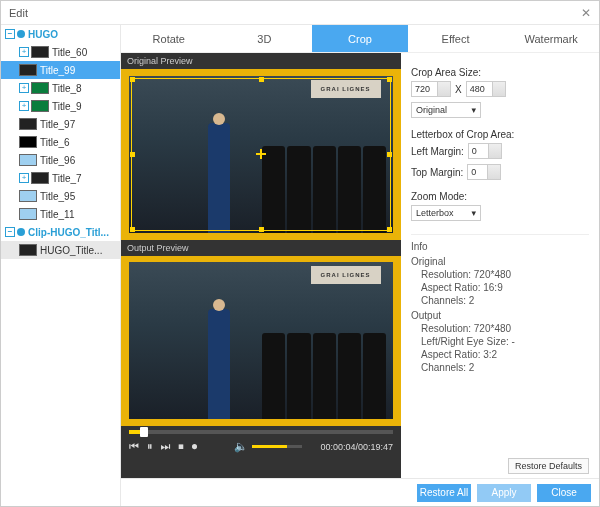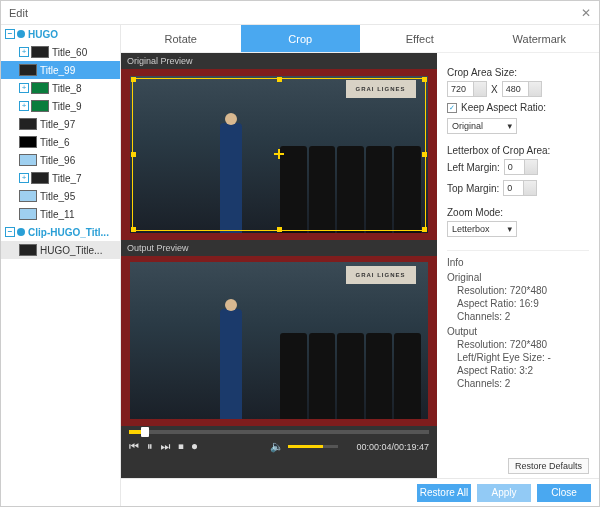--- a/index.html
+++ b/index.html
@@ -17,21 +17,21 @@
 .disc { width: 8px; height: 8px; border-radius: 50%; background: #2a9fd6; margin-right: 3px; }
 .thumb { width: 18px; height: 12px; background: #222; margin-right: 3px; border: 1px solid #666; display: inline-block; }
 .thumb.green { background: #0a7d3d; }
 .thumb.black { background: #000; }
 .thumb.light { background: #9fd0f0; }
 .main { flex: 1; display: flex; flex-direction: column; }
 .tabs { display: flex; height: 28px; border-bottom: 1px solid #eee; }
 .tab { flex: 1; display: flex; align-items: center; justify-content: center; font-size: 11px; color: #555; cursor: pointer; }
 .tab.active { background: #4aa8f0; color: #fff; }
 .content { flex: 1; display: flex; overflow: hidden; }
-.previews { width: 316px; background: #7f1d1d; display: flex; flex-direction: column; }
+.previews { width: 280px; background: #eab308; display: flex; flex-direction: column; }
 .prev-label { font-size: 9px; color: #ccc; padding: 3px 6px; background: #333; }
 .prev-box { flex: 1; position: relative; display: flex; align-items: center; justify-content: center; }
 .video-frame { width: 94%; height: 92%; background: linear-gradient(180deg,#3a4a55 0%,#2a3a45 40%,#1a2028 100%); position: relative; }
 .crop-rect { position: absolute; inset: 2px; border: 1px solid #ffd400; }
 .crop-handle { position: absolute; width: 5px; height: 5px; background: #ffd400; }
 .center-cross { position: absolute; top: 50%; left: 50%; width: 10px; height: 10px; margin: -5px 0 0 -5px; }
 .center-cross::before, .center-cross::after { content: ""; position: absolute; background: #ffd400; }
 .center-cross::before { left: 4px; top: 0; width: 2px; height: 10px; }
 .center-cross::after { top: 4px; left: 0; width: 10px; height: 2px; }
 .figure { position: absolute; bottom: 0; left: 30%; width: 22px; height: 70%; background: #1b3a6b; border-radius: 4px 4px 0 0; }
@@ -131,20 +131,21 @@
       </div>
       <div class="tree-item child selected2">
           <span class="thumb"></span>
           <span>HUGO_Title...</span>
         </div>
     </div>
 
     <div class="main">
       <div class="tabs">
         <div class="tab">Rotate</div>
+        <div class="tab">3D</div>
         <div class="tab active">Crop</div>
         <div class="tab">Effect</div>
         <div class="tab">Watermark</div>
       </div>
       <div class="content">
         <div class="previews">
           <div class="prev-label">Original Preview</div>
           <div class="prev-box">
             <div class="video-frame">
               <div class="sign">GRAI   LIGNES</div>
@@ -212,24 +213,20 @@
                 <span>720</span>
                 <span class="spinner-arrows">▲<br>▼</span>
               </div>
             <span>X</span>
             <div class="spinner">
                 <span>480</span>
                 <span class="spinner-arrows">▲<br>▼</span>
               </div>
           </div>
           <div class="field-row">
-            <span class="checkbox">✓</span>
-            <span class="label">Keep Aspect Ratio:</span>
-          </div>
-          <div class="field-row">
             <div class="select">
                 <span>Original</span>
                 <span>▾</span>
               </div>
           </div>
 
           <div class="section-title">Letterbox of Crop Area:</div>
           <div class="field-row">
             <span class="label">Left Margin:</span>
             <div class="spinner" style="width:34px">

